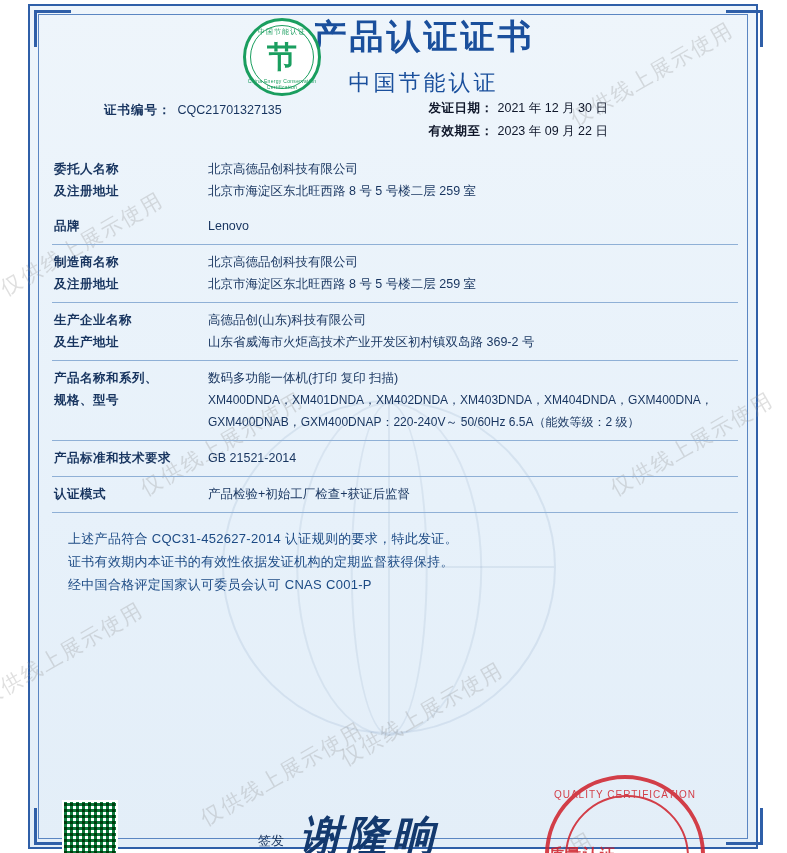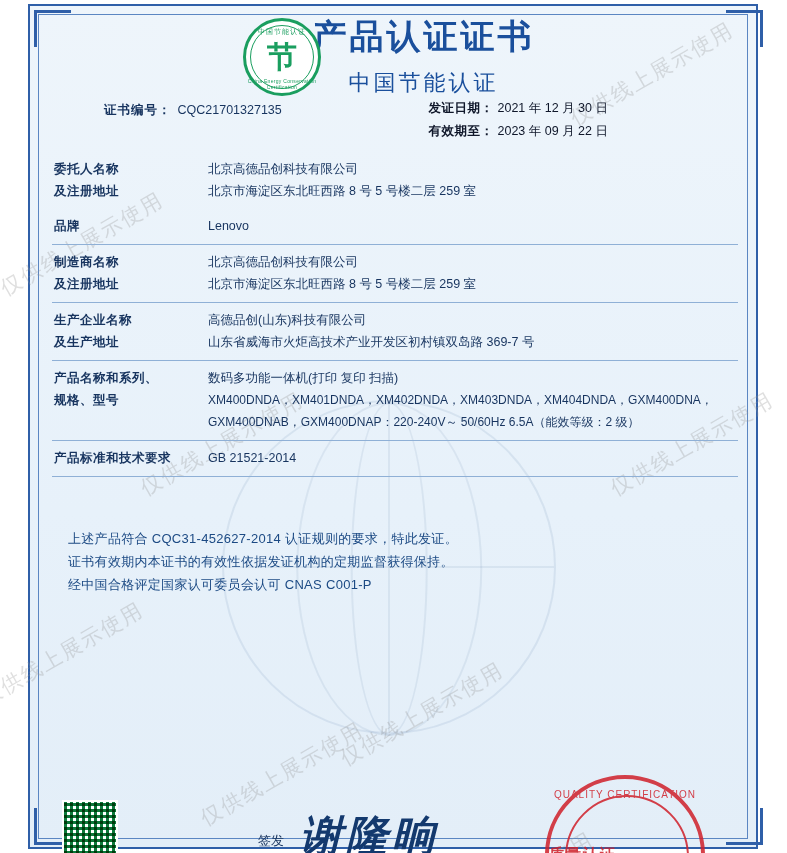--- a/index.html
+++ b/index.html
@@ -438,40 +438,48 @@
           <div>北京市海淀区东北旺西路 8 号 5 号楼二层 259 室</div>
         </td>
       </tr>
       <tr class="bordered">
         <td class="col-label">
           <div>生产企业名称</div>
           <div>及生产地址</div>
         </td>
         <td class="col-value">
           <div>高德品创(山东)科技有限公司</div>
-          <div>山东省威海市火炬高技术产业开发区初村镇双岛路 369-7 号</div>
+          <div>山东省威海市火炬高技术产业开发区初村镇双岛路 369-2 号</div>
         </td>
       </tr>
       <tr class="bordered">
         <td class="col-label">
           <div>产品名称和系列、</div>
           <div>规格、型号</div>
         </td>
         <td class="col-value">
           <div>数码多功能一体机(打印  复印  扫描)</div>
           <div class="sm">XM400DNDA，XM401DNDA，XM402DNDA，XM403DNDA，XM404DNDA，GXM400DNA，</div>
           <div class="sm">GXM400DNAB，GXM400DNAP：220-240V～ 50/60Hz 6.5A（能效等级：2 级）</div>
         </td>
       </tr>
       <tr class="bordered">
         <td class="col-label">
           <div>产品标准和技术要求</div>
         </td>
         <td class="col-value">
           <div>GB 21521-2014</div>
+        </td>
+      </tr>
+      <tr class="bordered">
+        <td class="col-label">
+          <div>认证模式</div>
+        </td>
+        <td class="col-value">
+          <div>产品检验+初始工厂检查+获证后监督</div>
         </td>
       </tr>
     </tbody>
   </table>
 
   <div class="notes">
     <div>上述产品符合 CQC31-452627-2014 认证规则的要求，特此发证。</div>
     <div>证书有效期内本证书的有效性依据发证机构的定期监督获得保持。</div>
     <div>经中国合格评定国家认可委员会认可 CNAS C001-P</div>
   </div>

